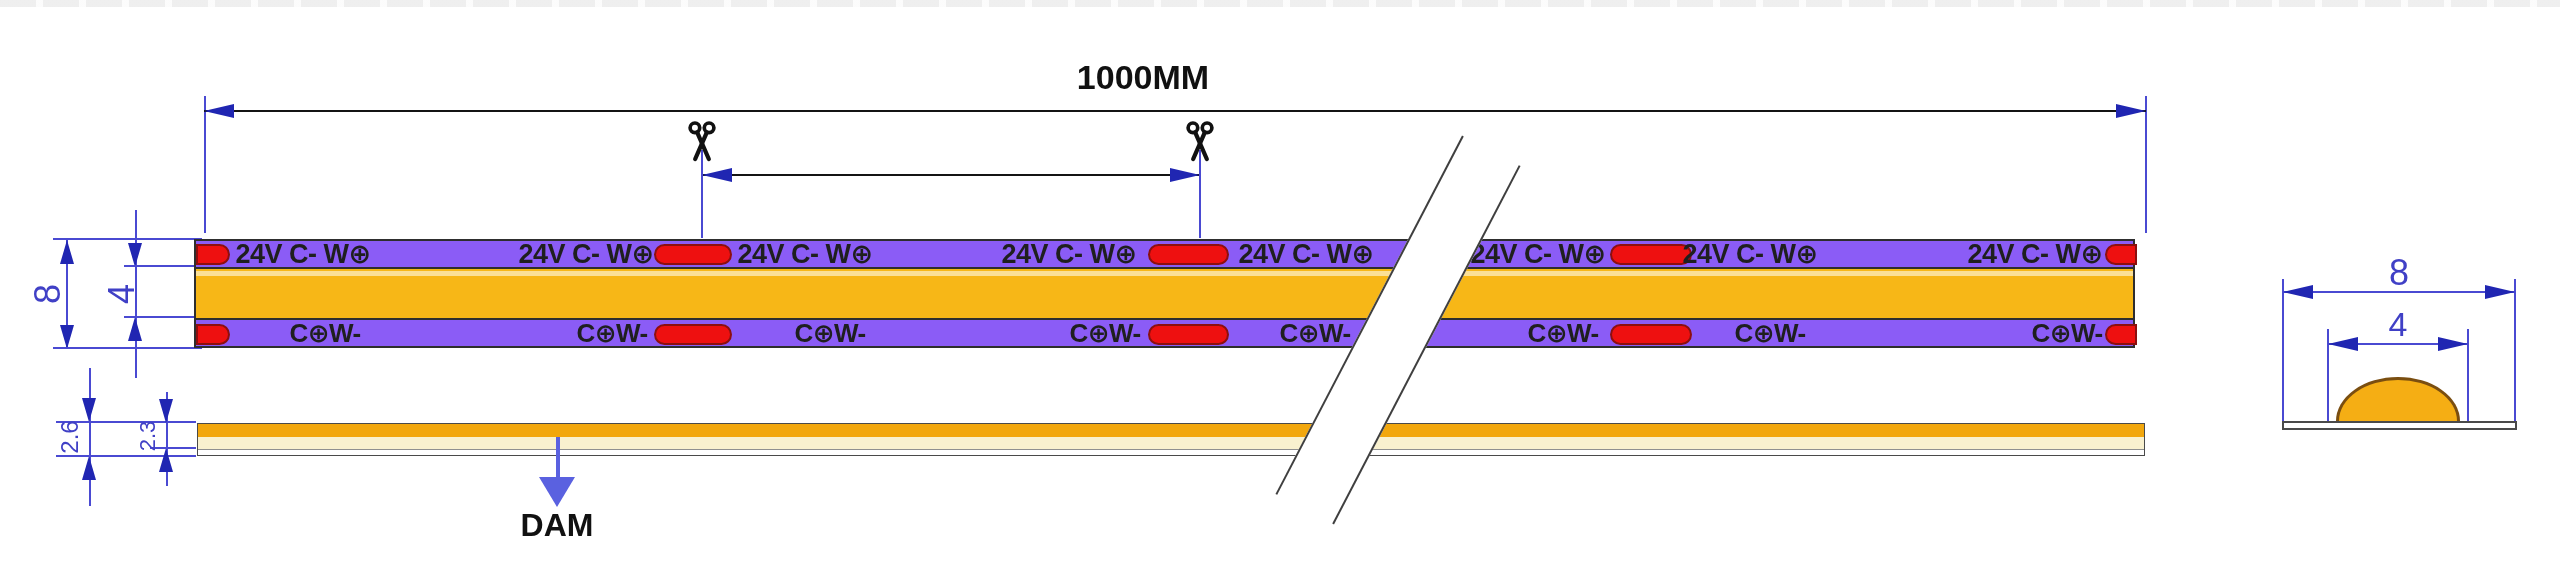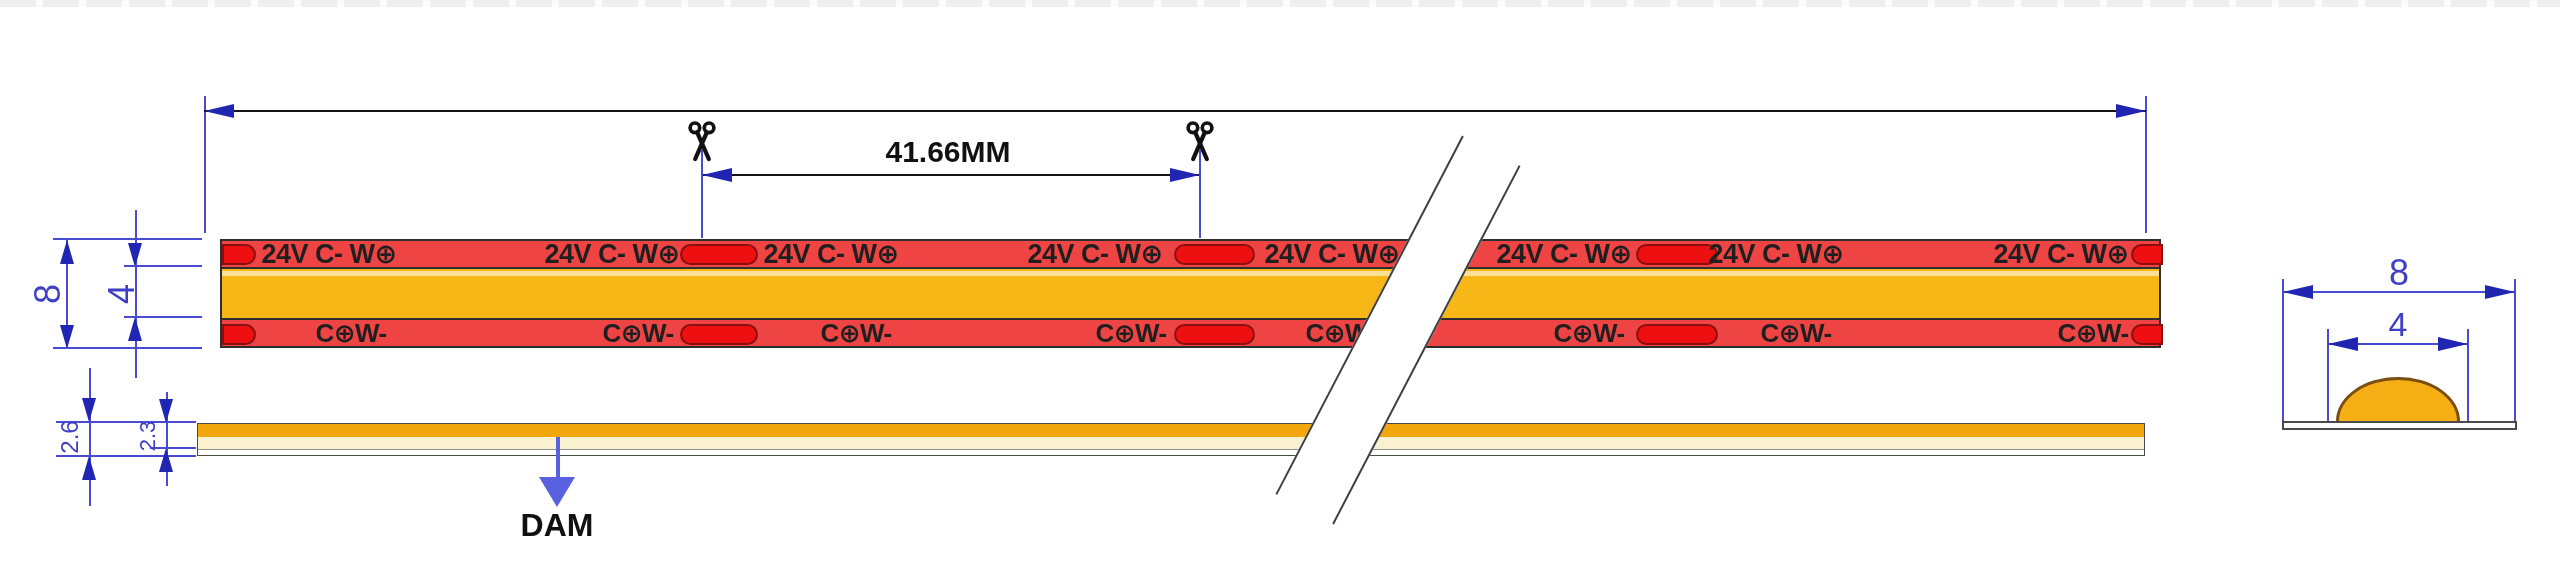--- a/index.html
+++ b/index.html
@@ -20,21 +20,21 @@
   
   .arr-l{width:0;height:0;border-top:7px solid transparent;border-bottom:7px solid transparent;border-right:30px solid var(--arrowblue);}
   .arr-r{width:0;height:0;border-top:7px solid transparent;border-bottom:7px solid transparent;border-left:30px solid var(--arrowblue);}
   
   .arr-u{width:0;height:0;border-left:7px solid transparent;border-right:7px solid transparent;border-bottom:24px solid var(--arrowblue);}
   .arr-d{width:0;height:0;border-left:7px solid transparent;border-right:7px solid transparent;border-top:24px solid var(--arrowblue);}
   .dimlabel{color:#111;font-weight:bold;text-align:center;}
   .bluelabel{color:var(--dimtext);text-align:center;}
   .rot{transform:rotate(-90deg);}
   
-  #strip{left:220px;top:239px;width:1941px;height:109px;border:2px solid var(--bandline);background:#ef4444;box-sizing:border-box;z-index:1;}
+  #strip{left:194px;top:239px;width:1941px;height:109px;border:2px solid var(--bandline);background:#8b5cf6;box-sizing:border-box;z-index:1;}
   #band-cob{position:absolute;left:0;top:26px;width:100%;height:53px;background:var(--cobyellow);border-top:2px solid var(--bandline);border-bottom:2px solid var(--bandline);box-sizing:border-box;}
   #cob-highlight{position:absolute;left:0;top:2px;width:100%;height:5px;background:#fbe096;}
   .pad{position:absolute;height:21px;background:var(--padred);border:2px solid var(--padborder);border-radius:12px;box-sizing:border-box;z-index:2;}
   .striplabel{position:absolute;font-weight:bold;color:#1f1f1f;text-align:center;letter-spacing:-0.5px;z-index:2;white-space:nowrap;}
   
   #side{left:197px;top:423px;width:1948px;height:33px;border:1px solid #4a4a4a;background:#fff;box-sizing:border-box;z-index:1;}
   #side-phosphor{position:absolute;left:0;top:0;width:100%;height:13px;background:var(--phosphor);}
   #side-body{position:absolute;left:0;top:13px;width:100%;height:12px;background:var(--cream);}
   #side-sep{position:absolute;left:0;top:25px;width:100%;height:1px;background:#909090;}
   
@@ -53,25 +53,25 @@
 
 <div id="scene" style="--dimblue: #4a4ad2; --arrowblue: #2026b2; --dimtext: #4040c6; --cobyellow: #f7b717; --padred: #ee1010; --padborder: #8c0f0f; --phosphor: #f2a70d; --cream: #f9f1cf; --dome: #f5ae14; --domeline: #7a4e10; --damblue: #5a61e0; --dark: #141414;">
 
   <div id="artifact" class="abs"></div>
 
   <div class="abs bluev" style="left:204px;top:96px;height:137px;"></div>
   <div class="abs bluev" style="left:2145px;top:96px;height:137px;"></div>
   <div class="abs hline z6" style="left:204px;top:110px;width:1942px;"></div>
   <div class="abs arr-l z6" style="left:204px;top:104px;"></div>
   <div class="abs arr-r z6" style="left:2116px;top:104px;"></div>
+  <div class="abs dimlabel" style="left:1023px;top:58px;width:240px;font-size:34px;">1000MM</div>
 
   <div class="abs hline z6" style="left:702px;top:174px;width:498px;"></div>
   <div class="abs arr-l z6" style="left:702px;top:168px;"></div>
   <div class="abs arr-r z6" style="left:1170px;top:168px;"></div>
-  <div class="abs dimlabel" style="left:838px;top:135px;width:220px;font-size:30px;">41.66MM</div>
   <div id="cut-marks">
       <div style="position: absolute; left: 701px; top: 150px; width: 2px; height: 88px; background: var(--dimblue); z-index: 6;"></div>
       <svg viewBox="0 0 24 30" width="34" height="44" class="scissors" style="left: 685px; top: 120px;">
         <circle cx="7" cy="5" r="3.4" fill="none" stroke="#111" stroke-width="2.6"></circle>
         <circle cx="17" cy="5" r="3.4" fill="none" stroke="#111" stroke-width="2.6"></circle>
         <line x1="8.6" y1="8.2" x2="16.8" y2="27" stroke="#111" stroke-width="3" stroke-linecap="round"></line>
         <line x1="15.4" y1="8.2" x2="7.2" y2="27" stroke="#111" stroke-width="3" stroke-linecap="round"></line>
       </svg>
       <div style="position: absolute; left: 1199px; top: 150px; width: 2px; height: 88px; background: var(--dimblue); z-index: 6;"></div>
       <svg viewBox="0 0 24 30" width="34" height="44" class="scissors" style="left: 1183px; top: 120px;">

